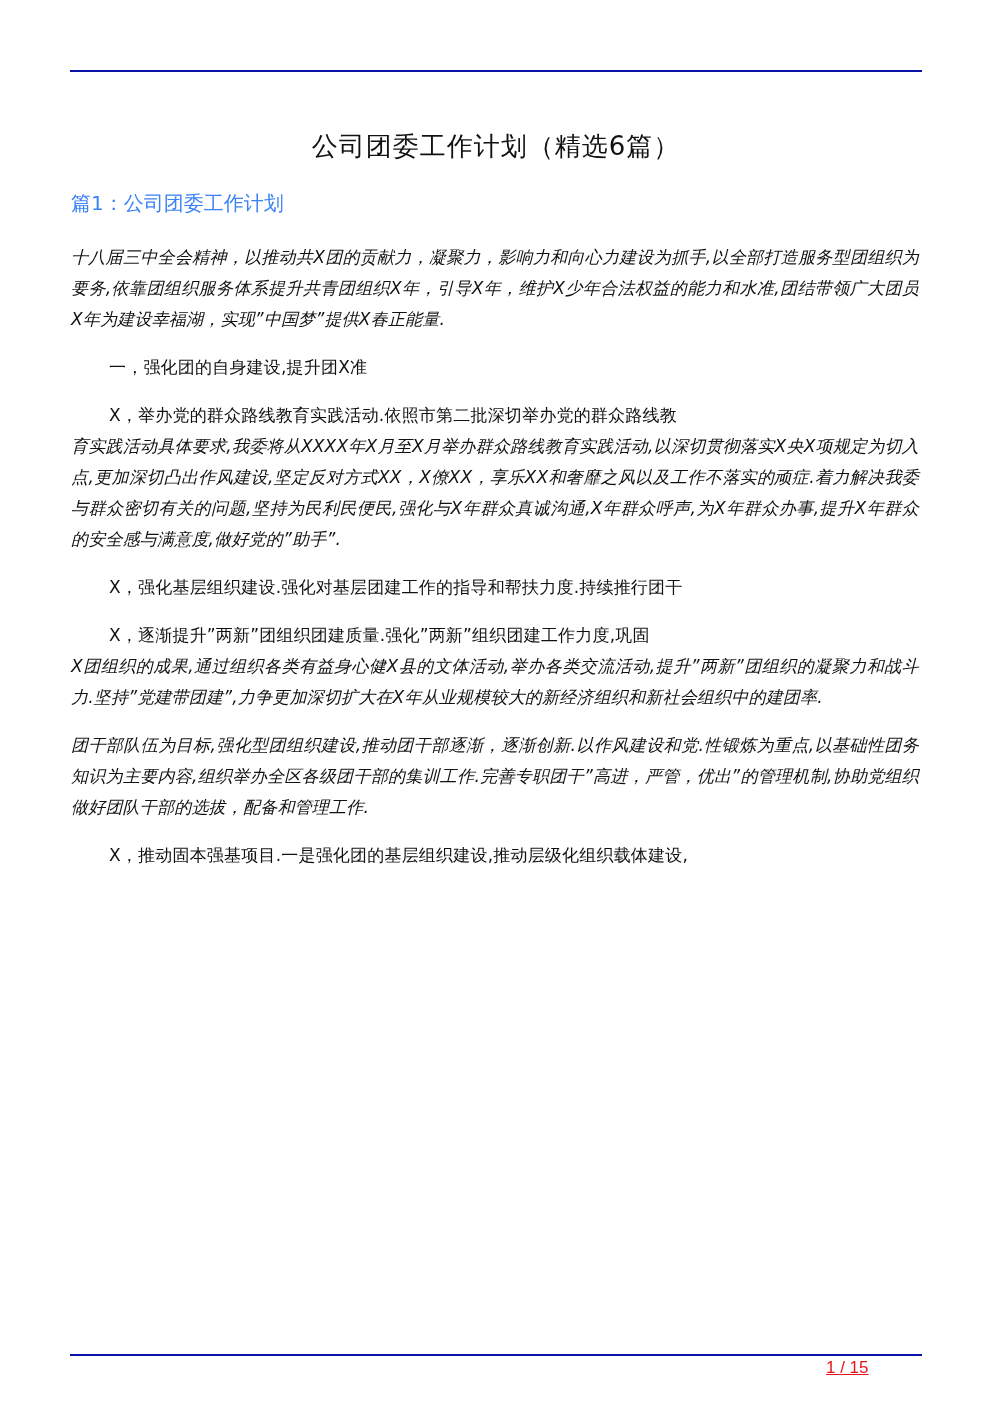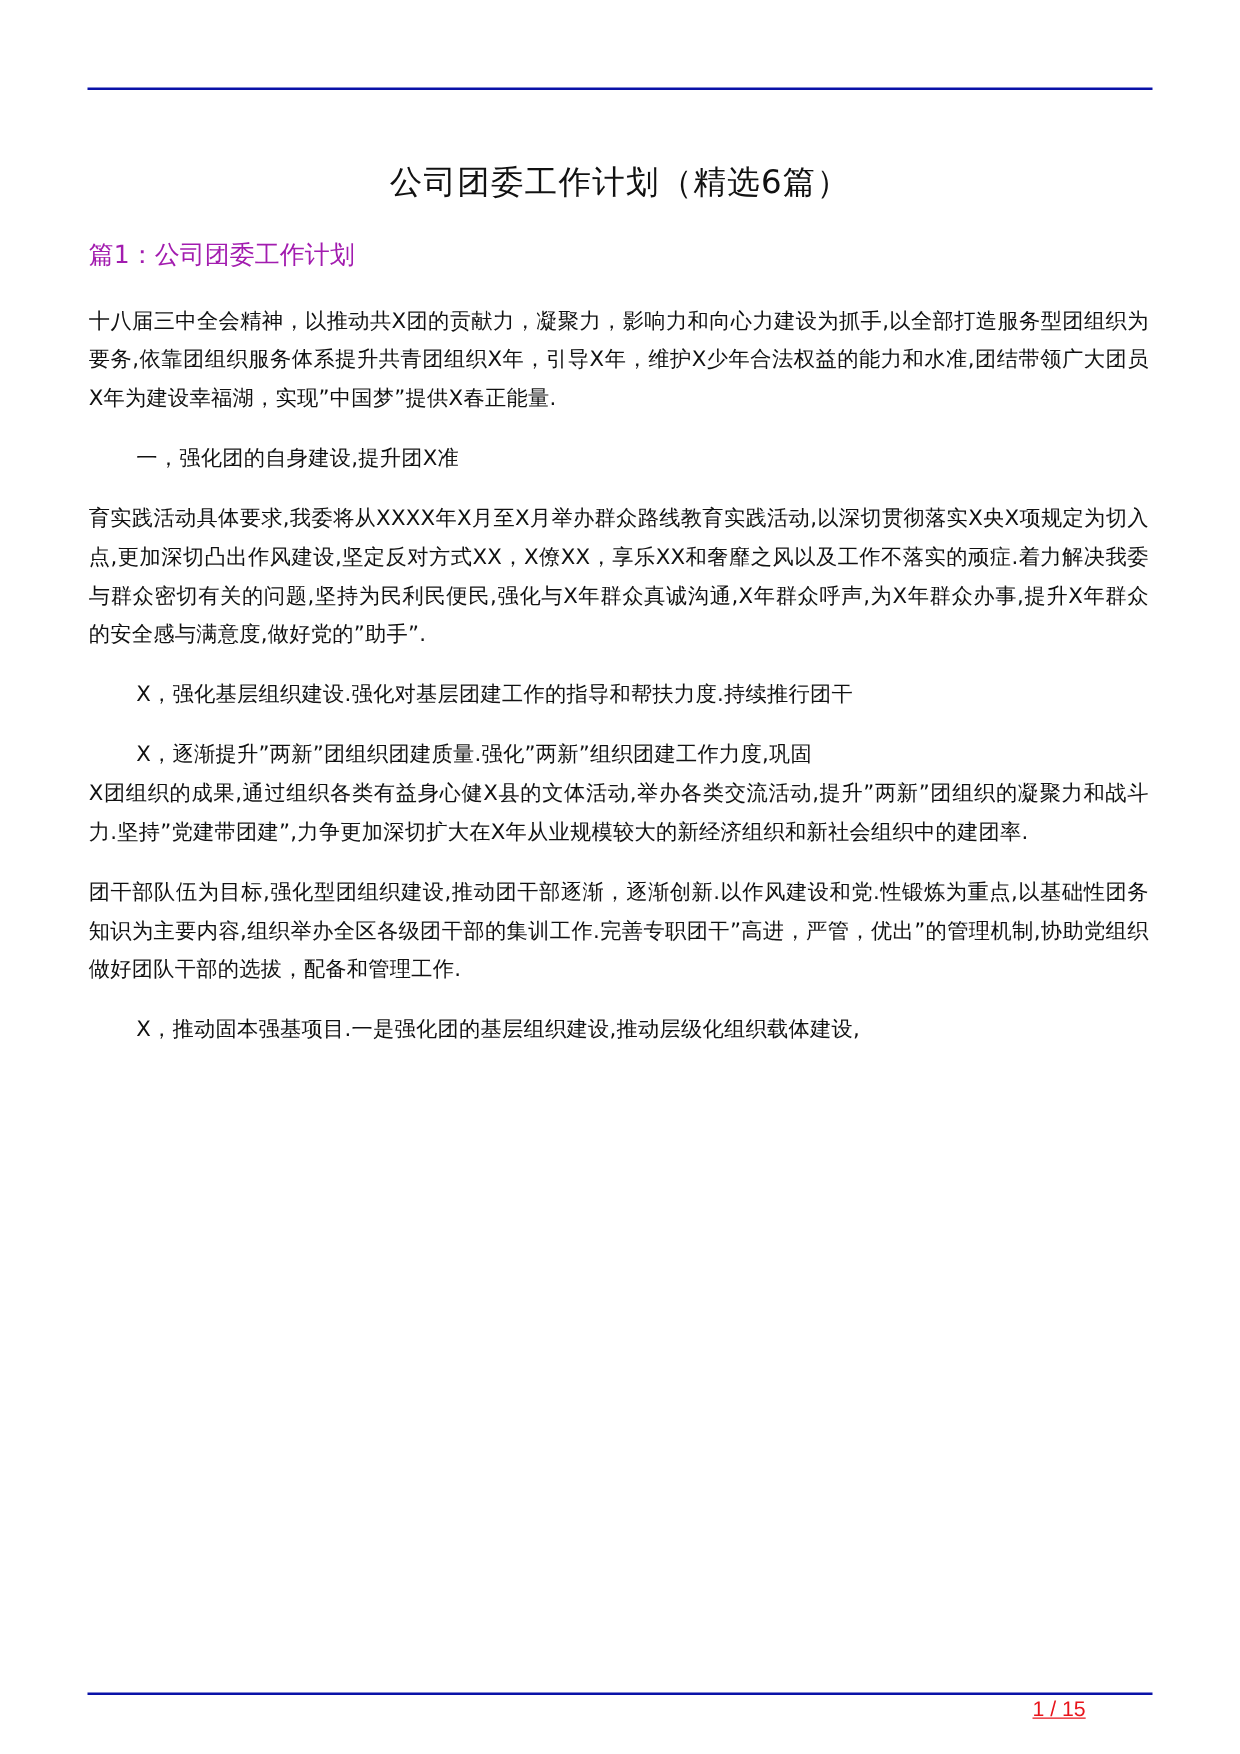--- a/index.html
+++ b/index.html
@@ -35,21 +35,21 @@
       line-height: 36px;
       color: #111111;
       letter-spacing: 1px;
     }
     .section-title {
       position: absolute;
       top: 188px;
       left: 71px;
       font-size: 20px;
       line-height: 30px;
-      color: #a21caf;
+      color: #3b82f6;
     }
     .content {
       position: absolute;
       top: 242px;
       left: 71px;
       width: 848px;
     }
     .para {
       font-size: 17px;
       line-height: 31px;
@@ -57,20 +57,21 @@
       text-align: justify;
       text-align-last: left;
       letter-spacing: 0.2px;
     }
     .para .first {
       display: block;
       text-indent: 38px;
     }
     .para .rest {
       display: block;
+      font-style: italic;
     }
     .page-number {
       position: absolute;
       top: 1357px;
       left: 826px;
       font-family: "Liberation Sans", sans-serif;
       font-size: 17px;
       line-height: 22px;
       color: #e8141b;
       text-decoration: underline;
@@ -86,20 +87,21 @@
 <h2 class="section-title" style="margin:0;font-weight:normal;">篇1：公司团委工作计划</h2>
 
 <div class="content">
   <p class="para">
     <span class="rest">十八届三中全会精神，以推动共X团的贡献力，凝聚力，影响力和向心力建设为抓手,以全部打造服务型团组织为要务,依靠团组织服务体系提升共青团组织X年，引导X年，维护X少年合法权益的能力和水准,团结带领广大团员X年为建设幸福湖，实现”中国梦”提供X春正能量.</span>
   </p>
   <p class="para">
     <span class="first">一，强化团的自身建设,提升团X准</span>
   </p>
   <p class="para">
+    <span class="first">X，举办党的群众路线教育实践活动.依照市第二批深切举办党的群众路线教</span>
     <span class="rest">育实践活动具体要求,我委将从XXXX年X月至X月举办群众路线教育实践活动,以深切贯彻落实X央X项规定为切入点,更加深切凸出作风建设,坚定反对方式XX，X僚XX，享乐XX和奢靡之风以及工作不落实的顽症.着力解决我委与群众密切有关的问题,坚持为民利民便民,强化与X年群众真诚沟通,X年群众呼声,为X年群众办事,提升X年群众的安全感与满意度,做好党的”助手”.</span>
   </p>
   <p class="para">
     <span class="first">X，强化基层组织建设.强化对基层团建工作的指导和帮扶力度.持续推行团干</span>
   </p>
   <p class="para">
     <span class="first">X，逐渐提升”两新”团组织团建质量.强化”两新”组织团建工作力度,巩固</span>
     <span class="rest">X团组织的成果,通过组织各类有益身心健X县的文体活动,举办各类交流活动,提升”两新”团组织的凝聚力和战斗力.坚持”党建带团建”,力争更加深切扩大在X年从业规模较大的新经济组织和新社会组织中的建团率.</span>
   </p>
   <p class="para">

